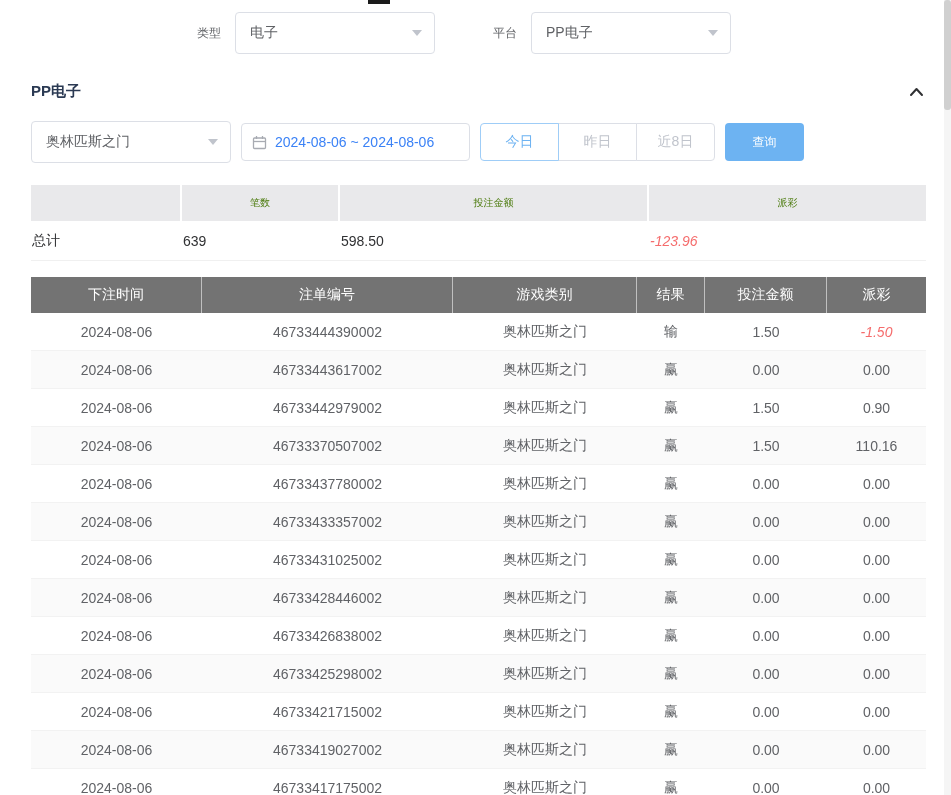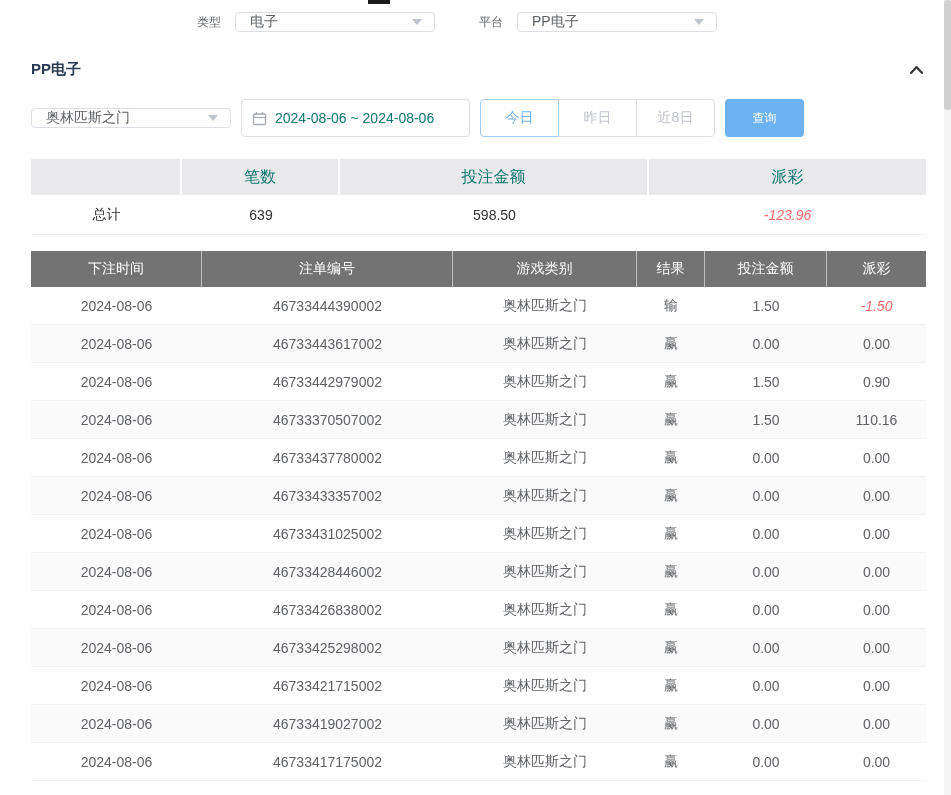--- a/index.html
+++ b/index.html
@@ -9,67 +9,67 @@
     background:#ffffff;
     font-family:"Liberation Sans", sans-serif;
   }
   .top-indicator{ position:absolute; left:368px; top:0; width:22px; height:4px; background:#1b1b1b; }
   .scrollbar{ position:absolute; right:0; top:0; width:7px; height:795px; background:#f5f5f5; }
   .scroll-thumb{ position:absolute; top:0; left:0; width:7px; height:110px; background:#d0d0d0; border-radius:3px; }
 
   
   .filter-row{ display:flex; align-items:center; margin:12px 0 0 197px; }
   .flabel{ font-size:12px; color:#606266; margin-right:14px; }
-  .flabel.second{ margin-left:44px; }
+  .flabel.second{ margin-left:58px; }
   .select{
-    width:200px; height:20px; border:1px solid #dcdfe6; border-radius:4px;
+    width:200px; height:42px; border:1px solid #dcdfe6; border-radius:4px;
     background:#fff; display:flex; align-items:center; justify-content:space-between;
     padding:0 12px 0 14px; font-size:14px; color:#606266; cursor:pointer;
   }
   .caret{ width:0; height:0; border-left:5px solid transparent; border-right:5px solid transparent;
     border-top:6px solid #c0c4cc; }
 
   
   .section-header{ display:flex; align-items:center; justify-content:space-between;
     margin:28px 25px 0 31px; }
   .section-title{ font-size:15px; font-weight:bold; color:#2b3a53; }
   .collapse-icon{ cursor:pointer; display:inline-flex; padding:2px; }
 
   
   .controls-row{ display:flex; align-items:center; margin:20px 0 0 31px; }
   .date-picker{
     margin-left:10px; width:229px; height:38px; border:1px solid #dcdfe6; border-radius:4px;
     background:#fff; display:flex; align-items:center; gap:8px; padding:0 10px;
-    font-size:14px; color:#0f766e; cursor:pointer;
+    font-size:14px; color:#3b82f6; cursor:pointer;
   }
   .btn-group{ display:flex; margin-left:10px; }
   .qbtn{
     width:79px; height:38px; background:#fff; border:1px solid #dcdfe6;
     font-size:14px; color:#c0c4cc; cursor:pointer; margin-left:-1px; padding:0;
     font-family:"Liberation Sans", sans-serif;
   }
   .qbtn:first-child{ margin-left:0; border-radius:4px 0 0 4px; }
   .qbtn:last-child{ border-radius:0 4px 4px 0; }
   .qbtn.active{ color:#6db3f2; border-color:#9fcdf7; position:relative; z-index:1; }
   .search-btn{
     margin-left:10px; width:79px; height:38px; background:#6db3f2; color:#fff;
     border:none; border-radius:4px; font-size:12px; cursor:pointer;
     font-family:"Liberation Sans", sans-serif;
   }
 
   
   table{ border-collapse:separate; border-spacing:0; table-layout:fixed; }
   .summary-table{ margin:22px 0 0 31px; width:895px; }
   .summary-table thead th{
-    background:#e9e9eb; height:36px; font-size:16px; font-weight:400; color:#0f766e;
+    background:#e9e9eb; height:36px; font-size:10px; font-weight:400; color:#4d7c0f;
     text-align:center; border-right:2px solid #fff;
   }
   .summary-table thead th:last-child{ border-right:none; }
   .summary-table tbody td{
-    background:#fff; height:40px; font-size:14px; color:#303133; text-align:center;
+    background:#fff; height:40px; font-size:14px; color:#303133; 
     border-bottom:1px solid #f0f0f0;
   }
 
   
   .bet-table{ margin:16px 0 0 31px; width:895px; }
   .bet-table thead th{
     background:#737373; color:#fff; height:36px; font-size:14px; font-weight:400;
     text-align:center; border-right:1px solid rgba(255,255,255,.55);
   }
   .bet-table thead th:last-child{ border-right:none; }

